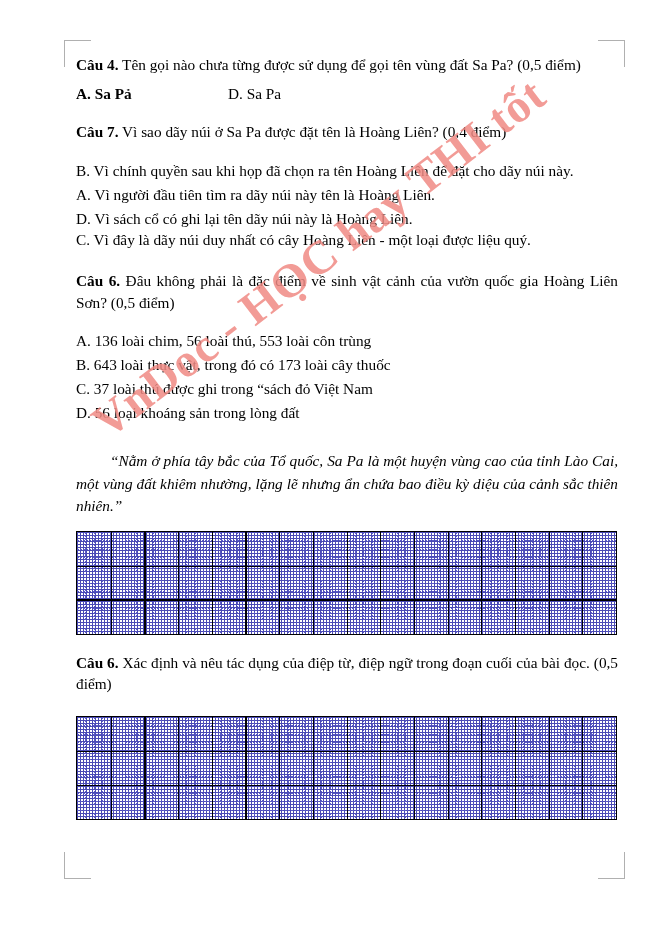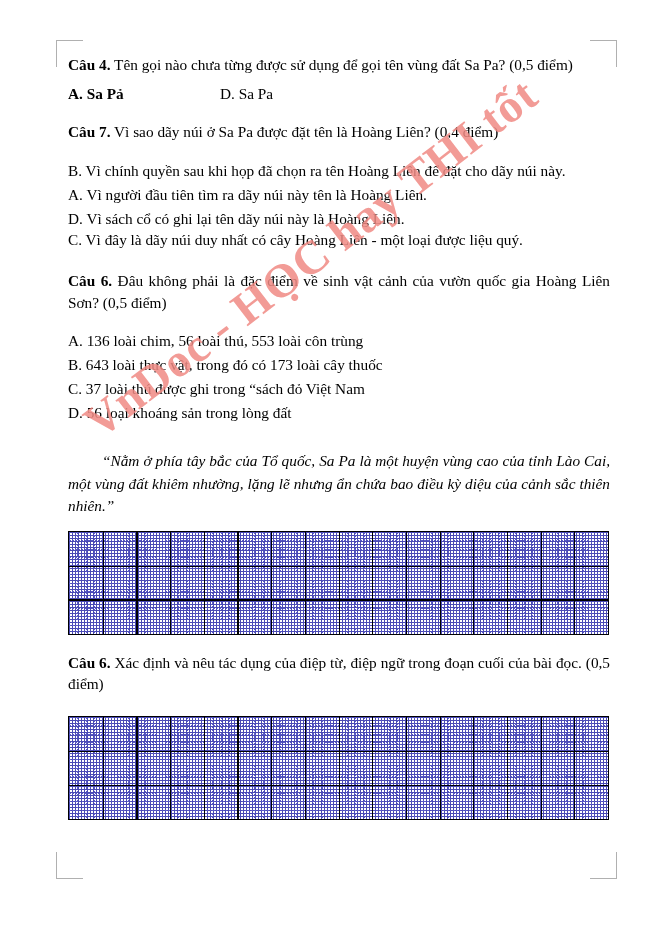--- a/index.html
+++ b/index.html
@@ -12,21 +12,21 @@
     height: 945px;
     position: relative;
     overflow: hidden;
     font-family: "Liberation Serif", "DejaVu Serif", serif;
     color: #000000;
   }
 
   
   .page {
     position: absolute;
-    left: 0; top: 0;
+    left: 8px; top: 0;
     width: 555px; height: 945px;
   }
   .crop {
     position: absolute;
     width: 26px;
     height: 26px;
     pointer-events: none;
   }
   .crop.tl { left: 56px;  top: 40px;  border-left: 1px solid #b0b0b0; border-top: 1px solid #b0b0b0; }
   .crop.tr { left: 590px; top: 40px;  border-right: 1px solid #b0b0b0; border-top: 1px solid #b0b0b0; }

